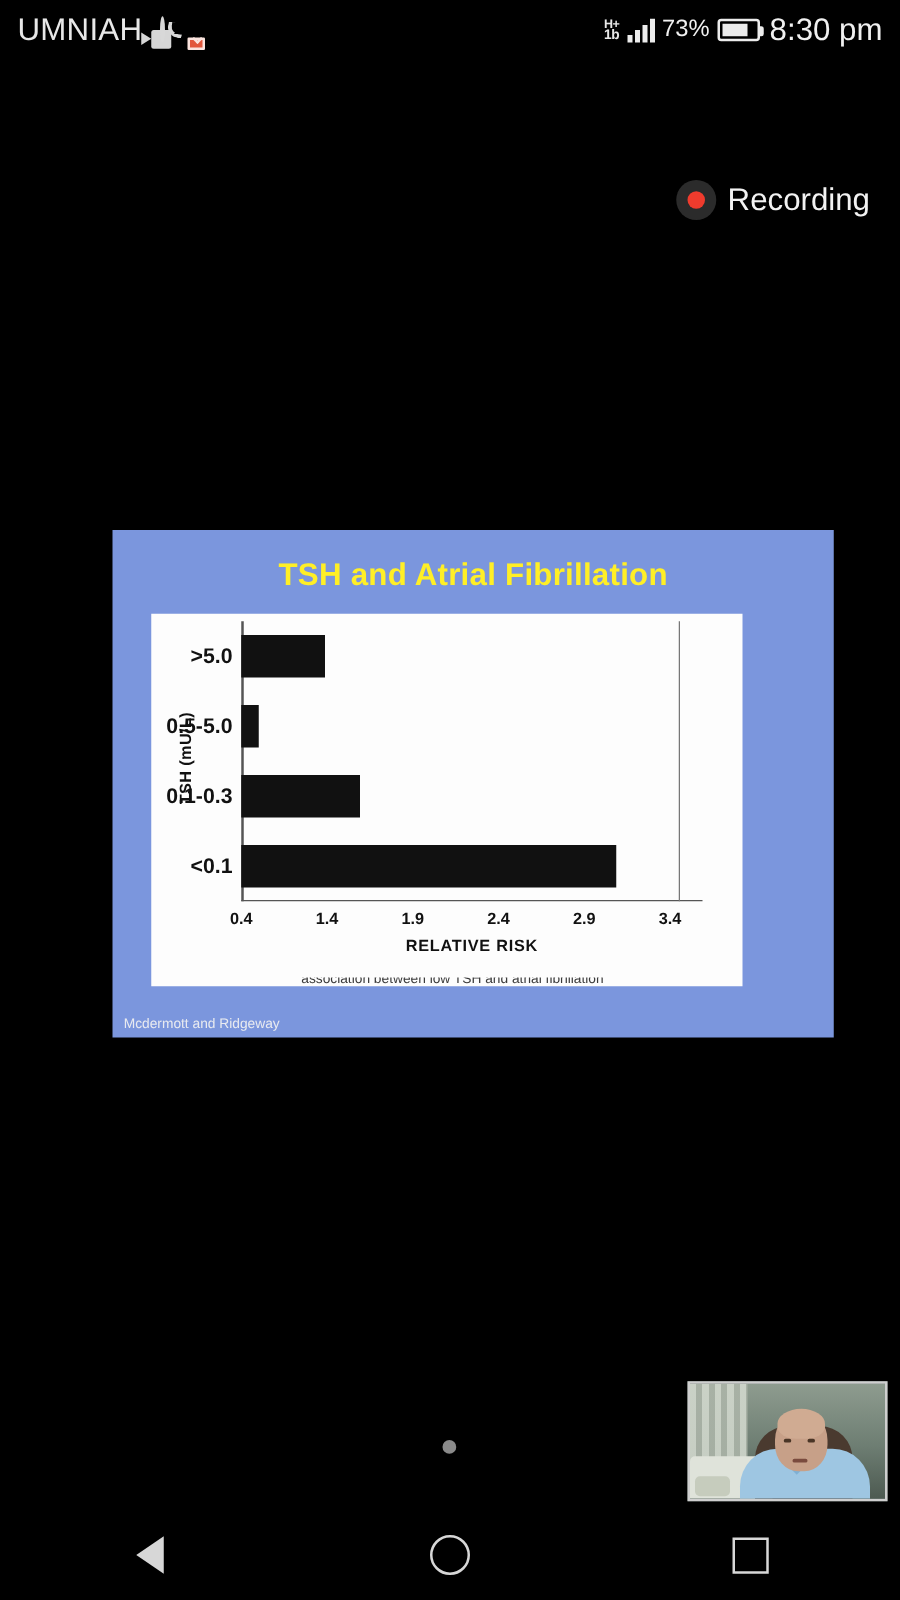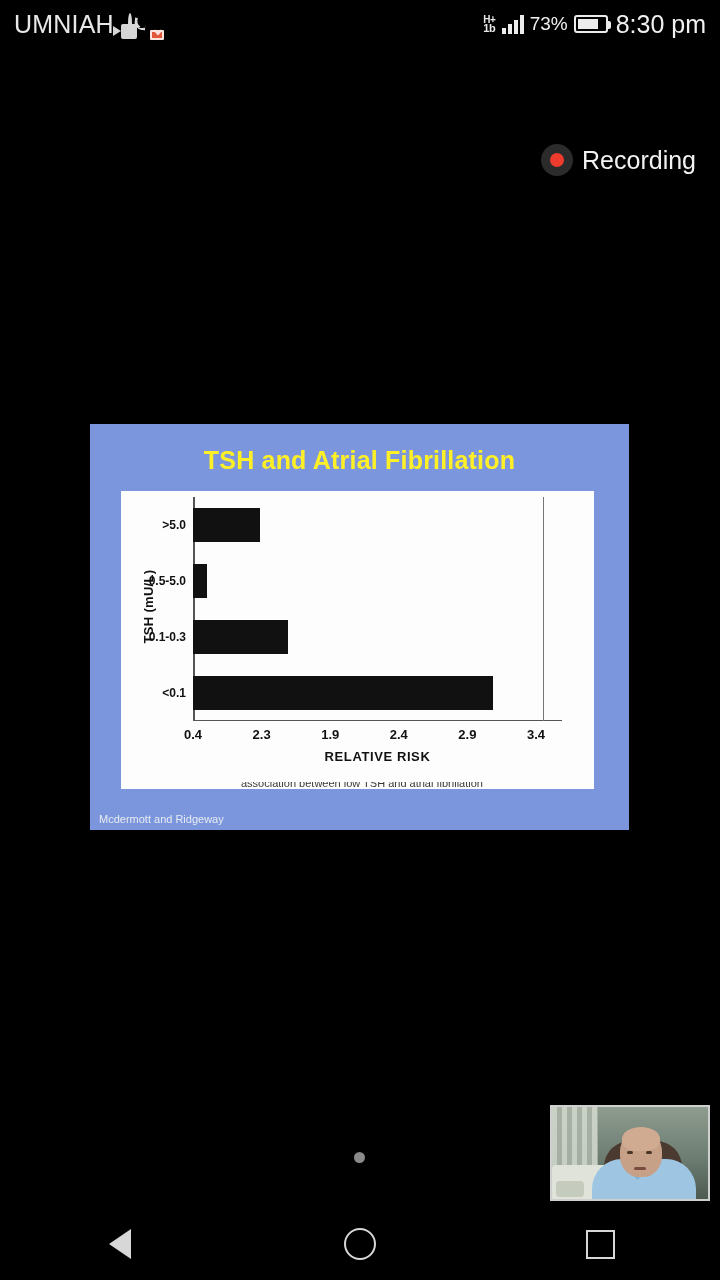--- a/index.html
+++ b/index.html
@@ -217,20 +217,21 @@
     color: #f2f2f2;
   }
 
   
   .slide {
     position: absolute;
     left: 90px; top: 424px;
     width: 539px; height: 406px;
     background: #7b96dd;
     overflow: hidden;
+    padding-left: 38px;
   }
   .slide-title {
     position: absolute;
     left: 0; right: 0; top: 22px;
     text-align: center;
     font-size: 25px;
     font-weight: bold;
     color: #ffef26;
     letter-spacing: 0.2px;
   }
@@ -288,21 +289,21 @@
     left: 0;
     height: 56px;
     display: flex;
     align-items: center;
   }
   .bar-row .cat-label {
     position: absolute;
     right: 100%;
     margin-right: 7px;
     white-space: nowrap;
-    font-size: 12px;
+    font-size: 17px;
     font-weight: bold;
     color: #111;
   }
   .bar {
     height: 34px;
     background: #111;
   }
   .x-ticks {
     position: absolute;
     left: 72px;
@@ -557,21 +558,21 @@
         <span class="bar" style="width: 94.668px;"></span>
       </div>
       <div class="bar-row" style="top:168px">
         <span class="cat-label">&lt;0.1</span>
         <span class="bar" style="width: 300.468px;"></span>
       </div>
     </div>
 
     <div class="x-ticks">
       <span style="left: 0px;">0.4</span>
-      <span style="left: 68.6px;">2.3</span>
+      <span style="left: 68.6px;">1.4</span>
       <span style="left: 137.2px;">1.9</span>
       <span style="left: 205.8px;">2.4</span>
       <span style="left: 274.4px;">2.9</span>
       <span style="left: 343px;">3.4</span>
     </div>
 
     <div class="x-axis-title">RELATIVE RISK</div>
 
     <div class="cut-text">
       <span>association between low TSH and atrial fibrillation</span>

